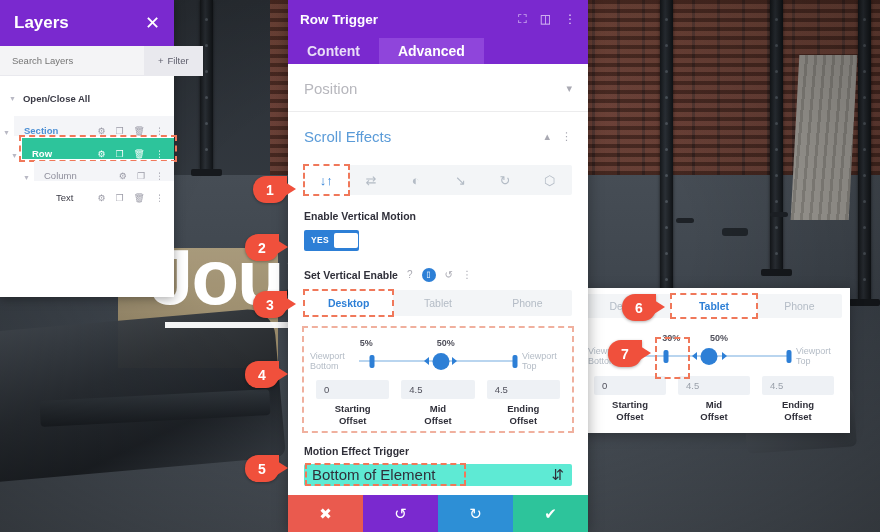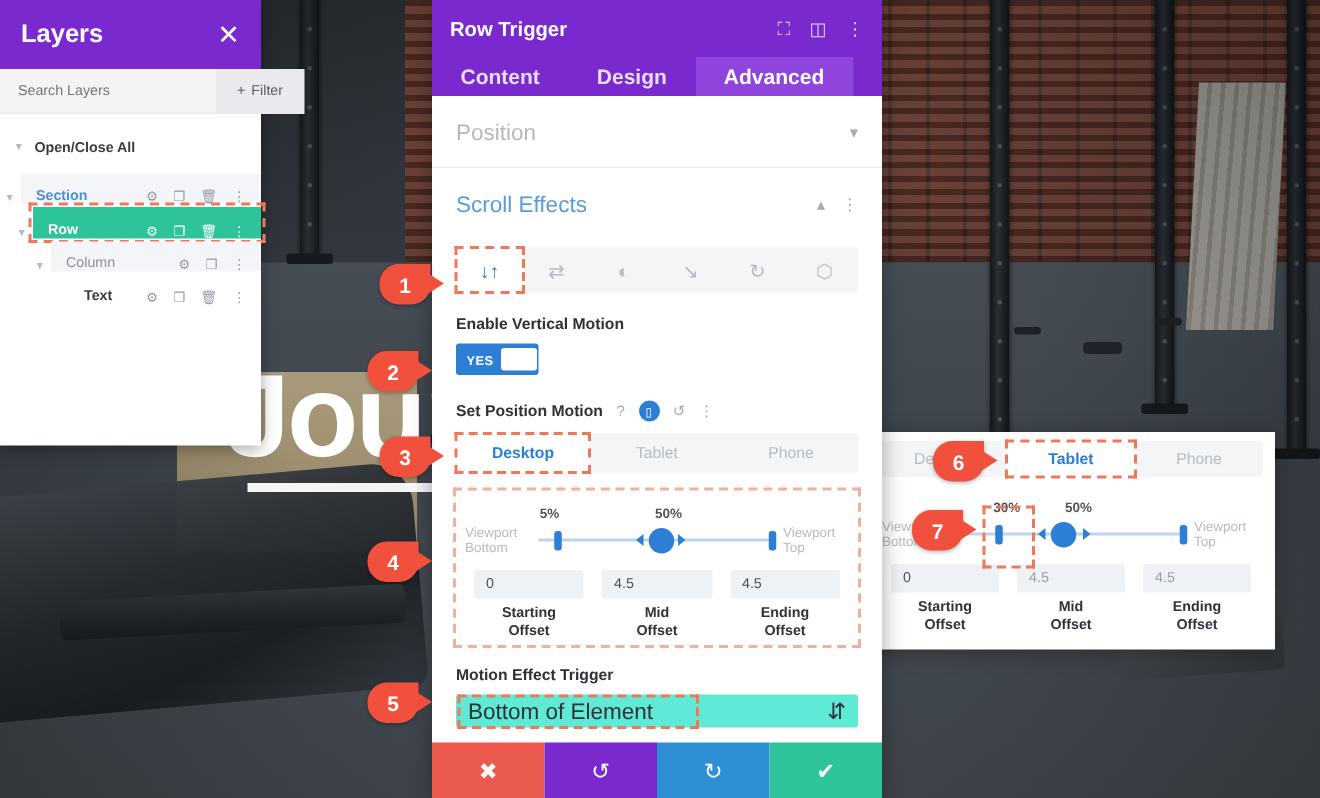--- a/index.html
+++ b/index.html
@@ -142,21 +142,21 @@
   .row-section .lp-label{ padding-left:10px; font-weight:bold; }
   .row-row{
     background:#2dc49b; color:#fff; margin-left:22px; height:21px;
     outline:2px dashed #f0785a; outline-offset:1px;
   }
   .row-row .lp-label{ padding-left:10px; font-weight:bold; }
   .row-row .lp-icons{ color:#fff; }
   .row-column{ background:#f4f5f8; margin-left:34px; color:#8f8f9c; }
   .row-column .lp-label{ padding-left:10px; }
   .row-text{ background:#fff; margin-left:46px; color:#3a3a45; }
-  .row-text .lp-label{ padding-left:10px; font-weight:bold; }
+  .row-text .lp-label{ padding-left:10px; font-weight:normal; }
   .pre-caret{ width:13px; text-align:center; color:#b9b9c4; font-size:7px; }
 
   
   #row-settings{
     position:absolute; left:288px; top:0; width:300px; height:532px;
     background:#fff; box-shadow:0 2px 14px rgba(0,0,0,.35); z-index:30;
     display:flex; flex-direction:column;
   }
   .rs-head{
     height:38px; background:#7a29cf; display:flex; align-items:center;
@@ -468,21 +468,20 @@
   <div class="rs-head">
     <div class="rs-title">Row Trigger</div>
     <div class="rs-head-icons">
       <span>⛶</span>
       <span>◫</span>
       <span>⋮</span>
     </div>
   </div>
   <div class="rs-tabs">
     <div class="rs-tab">Content</div>
-    <div class="rs-tab">Design</div>
     <div class="rs-tab active">Advanced</div>
   </div>
 
   <div class="rs-scroll">
 
     <div class="sec-head">
       <div class="t">Position</div>
       <div class="ic">▾</div>
     </div>
 
@@ -504,21 +503,21 @@
         <div class="xform-btn">⬡</div>
       </div>
 
       <div class="fld-label" style="margin-top:15px">Enable Vertical Motion</div>
       <div class="toggle">
         <span class="yes">YES</span>
         <span class="knob"></span>
       </div>
 
       <div class="mini-row" style="margin-top:15px">
-        <span class="lbl">Set Position Motion</span>
+        <span class="lbl">Set Vertical Enable</span>
         <span class="mini-ic">?</span>
         <span class="mini-ic blue">▯</span>
         <span class="mini-ic">↺</span>
         <span class="mini-ic">⋮</span>
       </div>
 
       <div class="dev-tabs">
         <div class="dev-tab active dashed">Desktop</div>
         <div class="dev-tab">Tablet</div>
         <div class="dev-tab">Phone</div>

